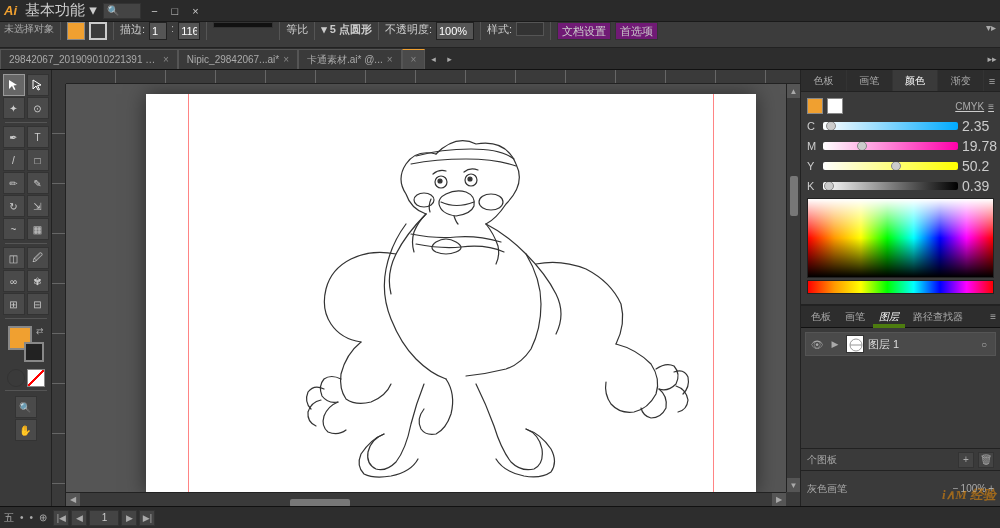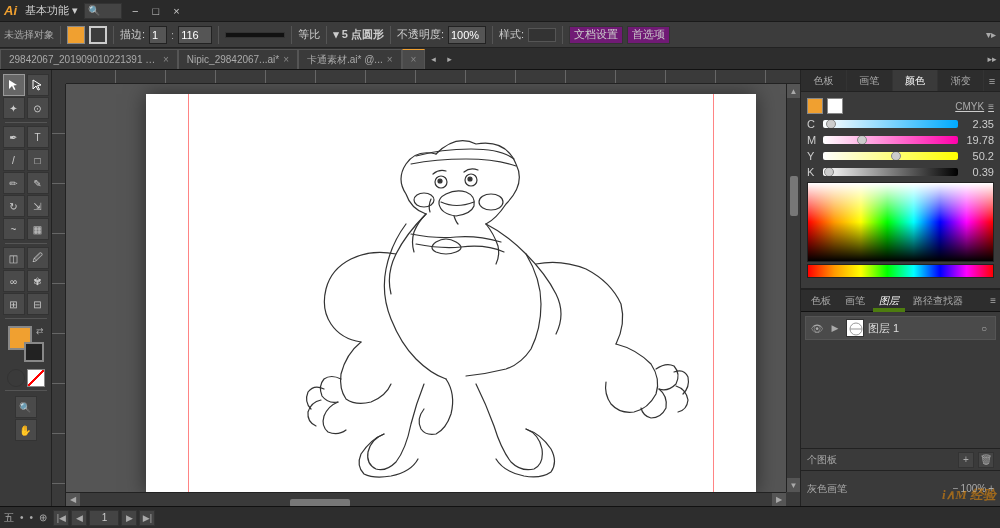--- a/index.html
+++ b/index.html
@@ -26,21 +26,21 @@
     .menu-right {
       display: flex; align-items: center; gap: 6px;
     }
     .menu-right span { font-size: 11px; color: #ccc; }
 
     
     #toolbar {
       height: 26px;
       background: #3c3c3c;
       display: flex;
-      align-items: center;
+      align-items: flex-start;
       padding: 0 4px;
       gap: 4px;
       border-bottom: 1px solid #222;
     }
     .toolbar-label { color: #ccc; font-size: 11px; white-space: nowrap; }
     .toolbar-input {
       background: #555; border: 1px solid #222; color: #fff; font-size: 11px;
       height: 18px; padding: 0 2px;
     }
     .toolbar-btn {
@@ -172,21 +172,21 @@
 
     
     #color-panel { padding: 6px; }
     .cmyk-row {
       display: flex; align-items: center; margin-bottom: 4px; gap: 4px;
     }
     .cmyk-label { width: 12px; font-size: 11px; color: #ccc; }
     .cmyk-slider-track {
       flex: 1; height: 8px; border-radius: 2px; position: relative; overflow: hidden;
     }
-    .cmyk-value { width: 32px; text-align: right; font-size: 11px; color: #ccc; }
+    .cmyk-value { width: 32px; text-align: left; font-size: 14px; color: #ccc; }
 
     .cmyk-track-c { background: linear-gradient(to right, #fff, #00aaff); }
     .cmyk-track-m { background: linear-gradient(to right, #fff, #ff00aa); }
     .cmyk-track-y { background: linear-gradient(to right, #fff, #ffff00); }
     .cmyk-track-k { background: linear-gradient(to right, #fff, #000); }
 
     .spectrum-bar {
       width: 100%; height: 100px; border: 1px solid #222; margin-bottom: 4px;
       background: linear-gradient(to bottom,
         #fff 0%, #fff 3%,
@@ -244,38 +244,38 @@
       border-top: 1px solid #222; height: 22px; display: flex; align-items: center; padding: 0 6px; gap: 4px;
     }
     .layers-footer-btn { width: 16px; height: 16px; background: #444; border: 1px solid #333; color: #aaa; font-size: 10px; cursor: pointer; display: flex; align-items: center; justify-content: center; }
   </style>
 </head>
 <body>
 
 <div id="menubar">
   <span class="app-logo">Ai</span>
   <div class="menu-right">
-    <span style="cursor:pointer;color:#ccc;font-size:11px;">基本功能 ▾</span>
+    <span style="cursor:pointer;color:#ccc;font-size:15px;">基本功能 ▾</span>
     <span style="background:#444;border:1px solid #333;padding:1px 20px 1px 4px;height:16px;display:inline-block;color:#aaa;font-size:10px;cursor:text;">🔍</span>
     <span style="cursor:pointer;padding:0 4px;">−</span>
     <span style="cursor:pointer;padding:0 4px;">□</span>
     <span style="cursor:pointer;padding:0 4px;">×</span>
   </div>
 </div>
 
 <div id="toolbar">
   <span style="color:#aaa;font-size:10px;">未选择对象</span>
   <span class="toolbar-sep"></span>
   <div style="width:18px;height:18px;background:#f0a030;border:1px solid #888;cursor:pointer;"></div>
   <div style="width:18px;height:18px;background:transparent;border:2px solid #ccc;cursor:pointer;"></div>
   <span class="toolbar-sep"></span>
   <span class="toolbar-label">描边:</span>
   <input class="toolbar-input" value="1" style="width: 18px;">
   <span style="color:#aaa;">:</span>
-  <input class="toolbar-input" value="116" style="width: 34px;">
+  <input class="toolbar-input" value="116" style="width: 22px;">
   <span class="toolbar-sep"></span>
   <div class="stroke-preview"></div>
   <span class="toolbar-sep"></span>
   <span style="color:#ccc;font-size:11px;">等比</span>
   <span class="toolbar-sep"></span>
   <span style="color:#ccc;font-size:11px;font-weight:bold;">▾ 5 点圆形</span>
   <span class="toolbar-sep"></span>
   <span class="toolbar-label">不透明度:</span>
   <input class="toolbar-input" value="100%" style="width: 38px;">
   <span class="toolbar-sep"></span>

